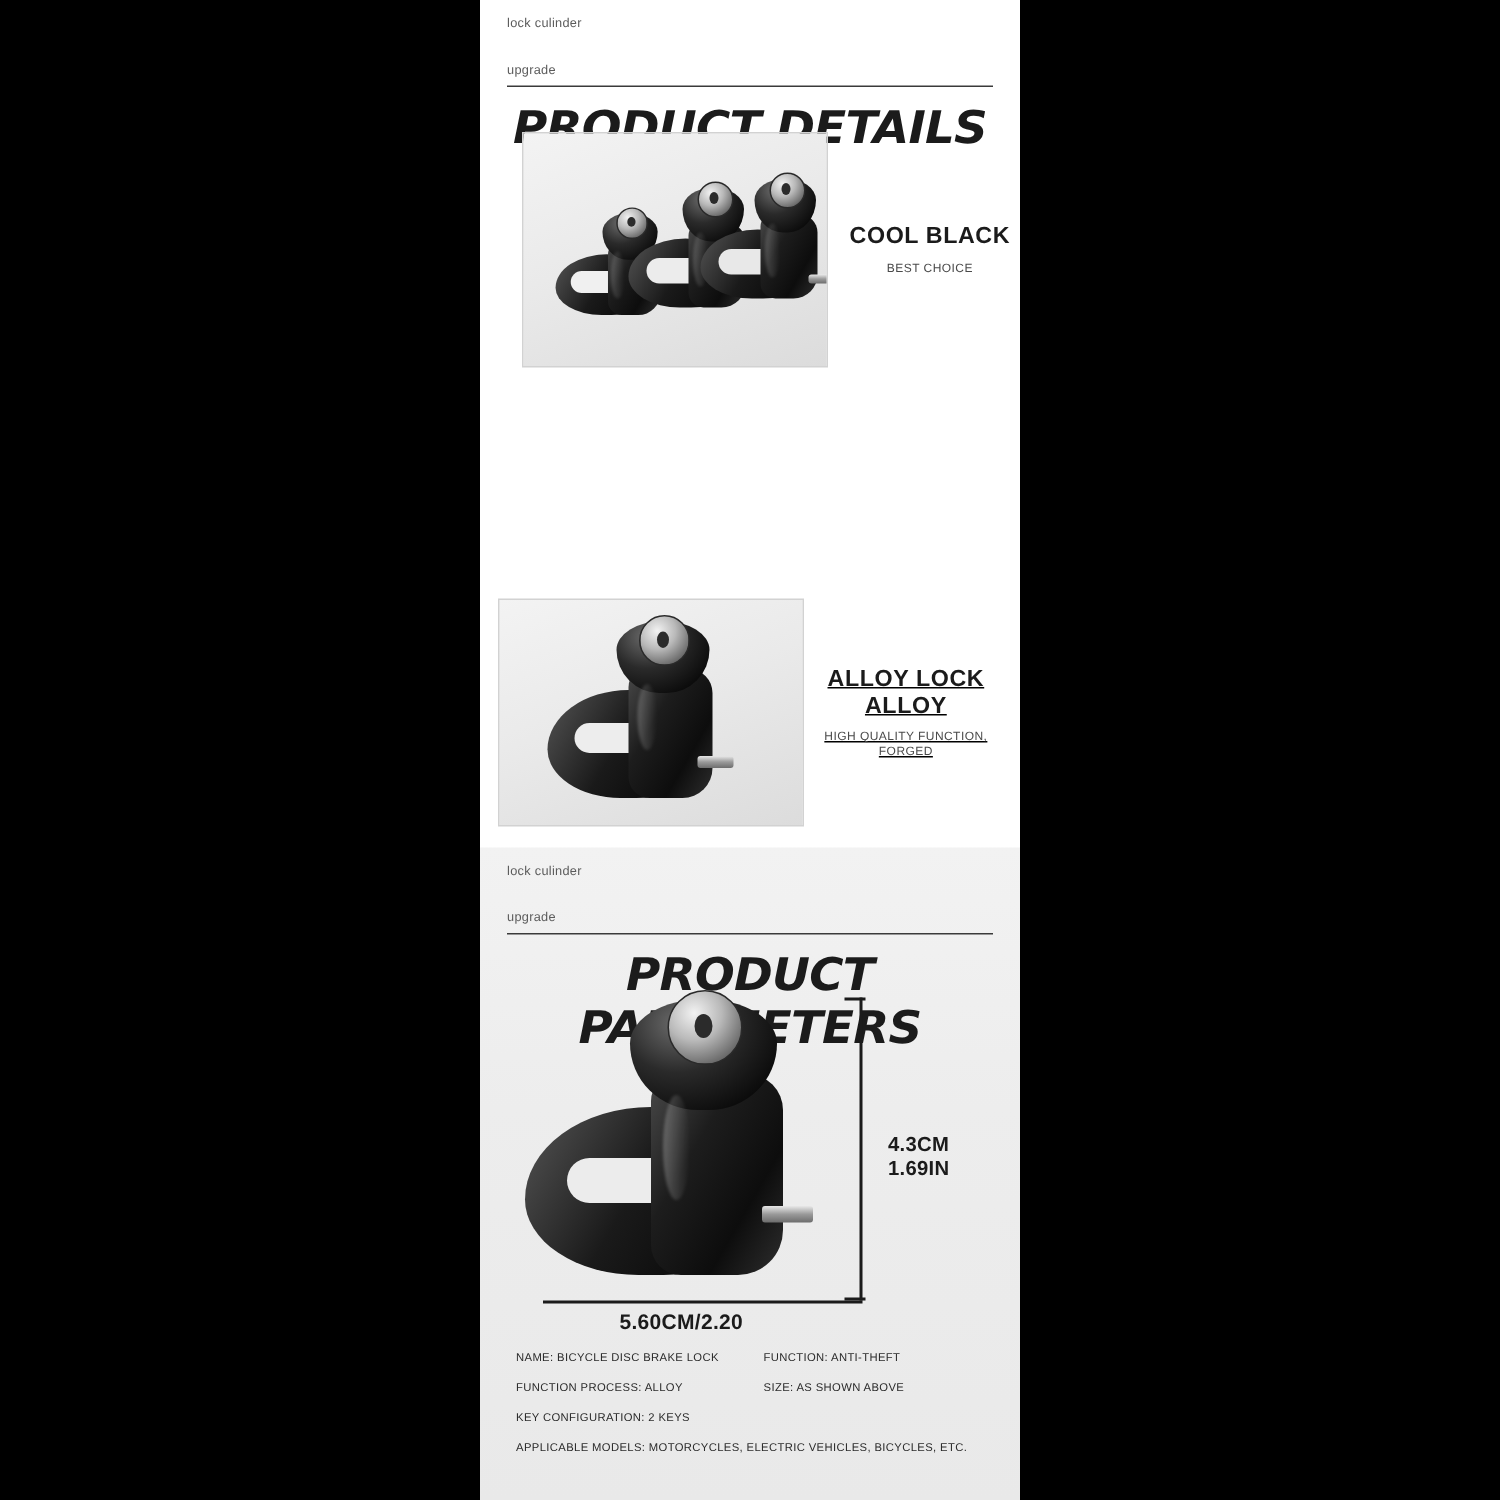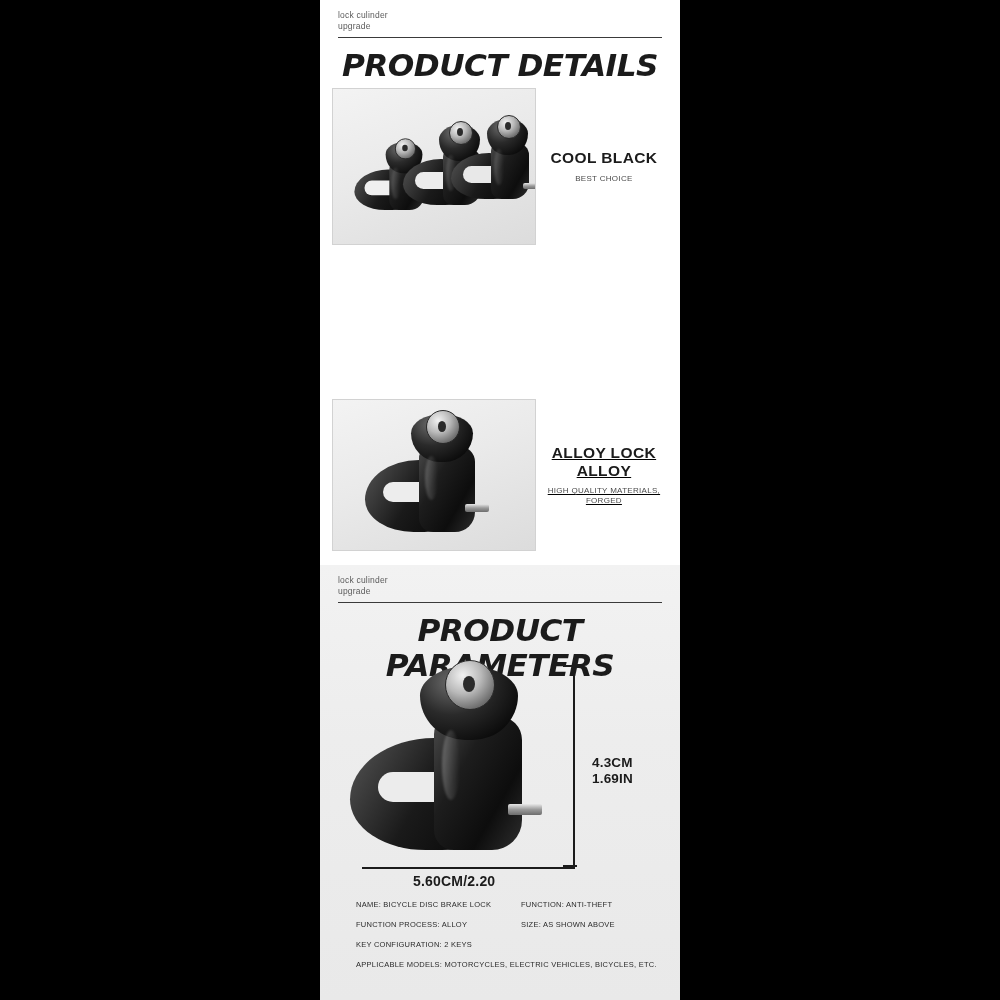--- a/index.html
+++ b/index.html
@@ -28,21 +28,21 @@
   }
   
   .brand {
     font-size: 8.5px;
     color: #5b5b5b;
     line-height: 1.35;
     letter-spacing: 0.2px;
     padding-left: 18px;
     padding-top: 10px;
   }
-  .brand .l2 { display:block; }
+  .brand .l2 { display:block;margin-top:20px; }
   .rule {
     height: 1px;
     background: #3a3a3a;
     margin: 4px 18px 0 18px;
   }
   .sect-title {
     font-family: "DejaVu Sans", sans-serif;
     font-weight: 700;
     font-style: italic;
     font-size: 30px;
@@ -110,21 +110,21 @@
     font-weight: 700;
     color: #1b1b1b;
     letter-spacing: 0.2px;
   }
   .tick {
     position: absolute;
     background: #1b1b1b;
   }
   .spec-grid {
     position: absolute;
-    left: 36px;
+    left: 24px;
     top: 335px;
     width: 310px;
     font-size: 7.5px;
     color: #2a2a2a;
     letter-spacing: 0.25px;
   }
   .spec-row { display: flex; margin-bottom: 11px; }
   .spec-row .c1 { width: 165px; }
   .spec-row .c2 { flex: 1; }
   .spec-row.full .c1 { width: auto; }
@@ -199,21 +199,21 @@
 
     <div class="details">
 
       <div class="brand">
         <span>lock culinder</span>
         <span class="l2">upgrade</span>
       </div>
       <div class="rule"></div>
       <div class="sect-title">PRODUCT DETAILS</div>
 
-      <div class="row" style="left:12px; top:89px; width:340px; height:155px;">
+      <div class="row" style="left:28px; top:89px; width:340px; height:155px;">
         <div class="photo" style="width:203px;height:155px;">
 
           <div class="lock" style="left:18px; top:42px; width:84px; height:90px; transform:scale(0.92);">
             <div class="shackle-outer" style="left:0px; top:38px; width:74px; height:44px;"></div>
             <div class="shackle-inner" style="left:11px; top:50px; width:46px; height:16px; background:#f0f0f0;"></div>
             <div class="body" style="left:38px; top:30px; width:38px; height:52px; border-radius:8px 12px 16px 10px;"></div>
             <div class="head" style="left:34px; top:8px; width:40px; height:34px;"></div>
             <div class="cyl" style="left:44px; top:4px; width:21px; height:21px;"></div>
             <div class="keyhole" style="left:52px; top:11px; width:6px; height:7px;"></div>
             <div class="gloss" style="left:40px; top:36px; width:10px; height:34px; opacity:.35;"></div>
@@ -254,21 +254,21 @@
             <div class="head" style="left:46px; top:2px; width:62px; height:48px;"></div>
             <div class="cyl" style="left:61px; top:-2px; width:32px; height:32px;"></div>
             <div class="keyhole" style="left:73px; top:9px; width:8px; height:11px;"></div>
             <div class="pin" style="left:100px; top:92px; width:24px; height:8px;"></div>
             <div class="gloss" style="left:60px; top:44px; width:13px; height:44px; opacity:.4;"></div>
           </div>
         </div>
         <div class="cap" style="width:137px;text-decoration:underline;">
           <div class="t">ALLOY LOCK</div>
           <div class="t">ALLOY</div>
-          <div class="s">HIGH QUALITY MATERIALS,</div>
+          <div class="s">HIGH QUALITY FUNCTION,</div>
           <div class="s" style="margin-top:0;">FORGED</div>
         </div>
       </div>
     </div>
 
     <div class="params">
 
       <div class="brand">
         <span>lock culinder</span>
         <span class="l2">upgrade</span>

